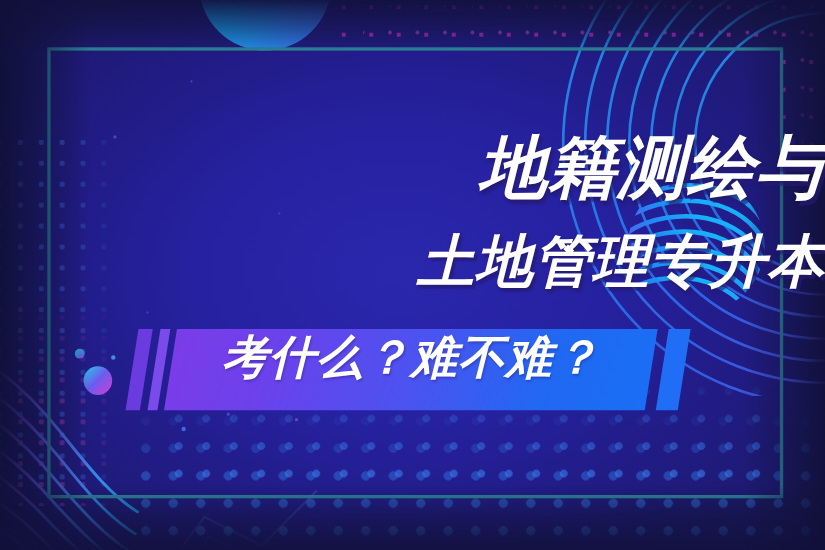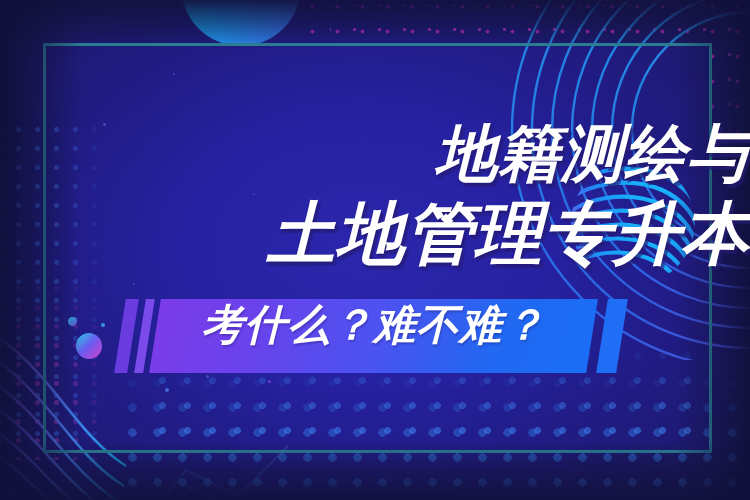--- a/index.html
+++ b/index.html
@@ -157,21 +157,21 @@
     font-family:"Liberation Sans", "DejaVu Sans", sans-serif;
     font-weight:bold;
     font-style:italic;
     color:#ffffff;
     letter-spacing:1px;
     line-height:1.04;
     text-shadow:3px 4px 0 rgba(40,30,120,.55), 1px 2px 3px rgba(20,15,80,.5);
     white-space:nowrap;
   }
   .title-line-1 { font-size:62px; }
-  .title-line-2 { font-size:68px; margin-top:12px; }
+  .title-line-2 { font-size:52px; margin-top:25px; }
 
   
   .banner-wrap {
     position:absolute; left:0; top:297px; width:750px; height:78px;
     z-index:7;
   }
   .bar-slant {
     position:absolute; top:2px; height:74px; width:13px;
     transform:skewX(-9deg);
   }

